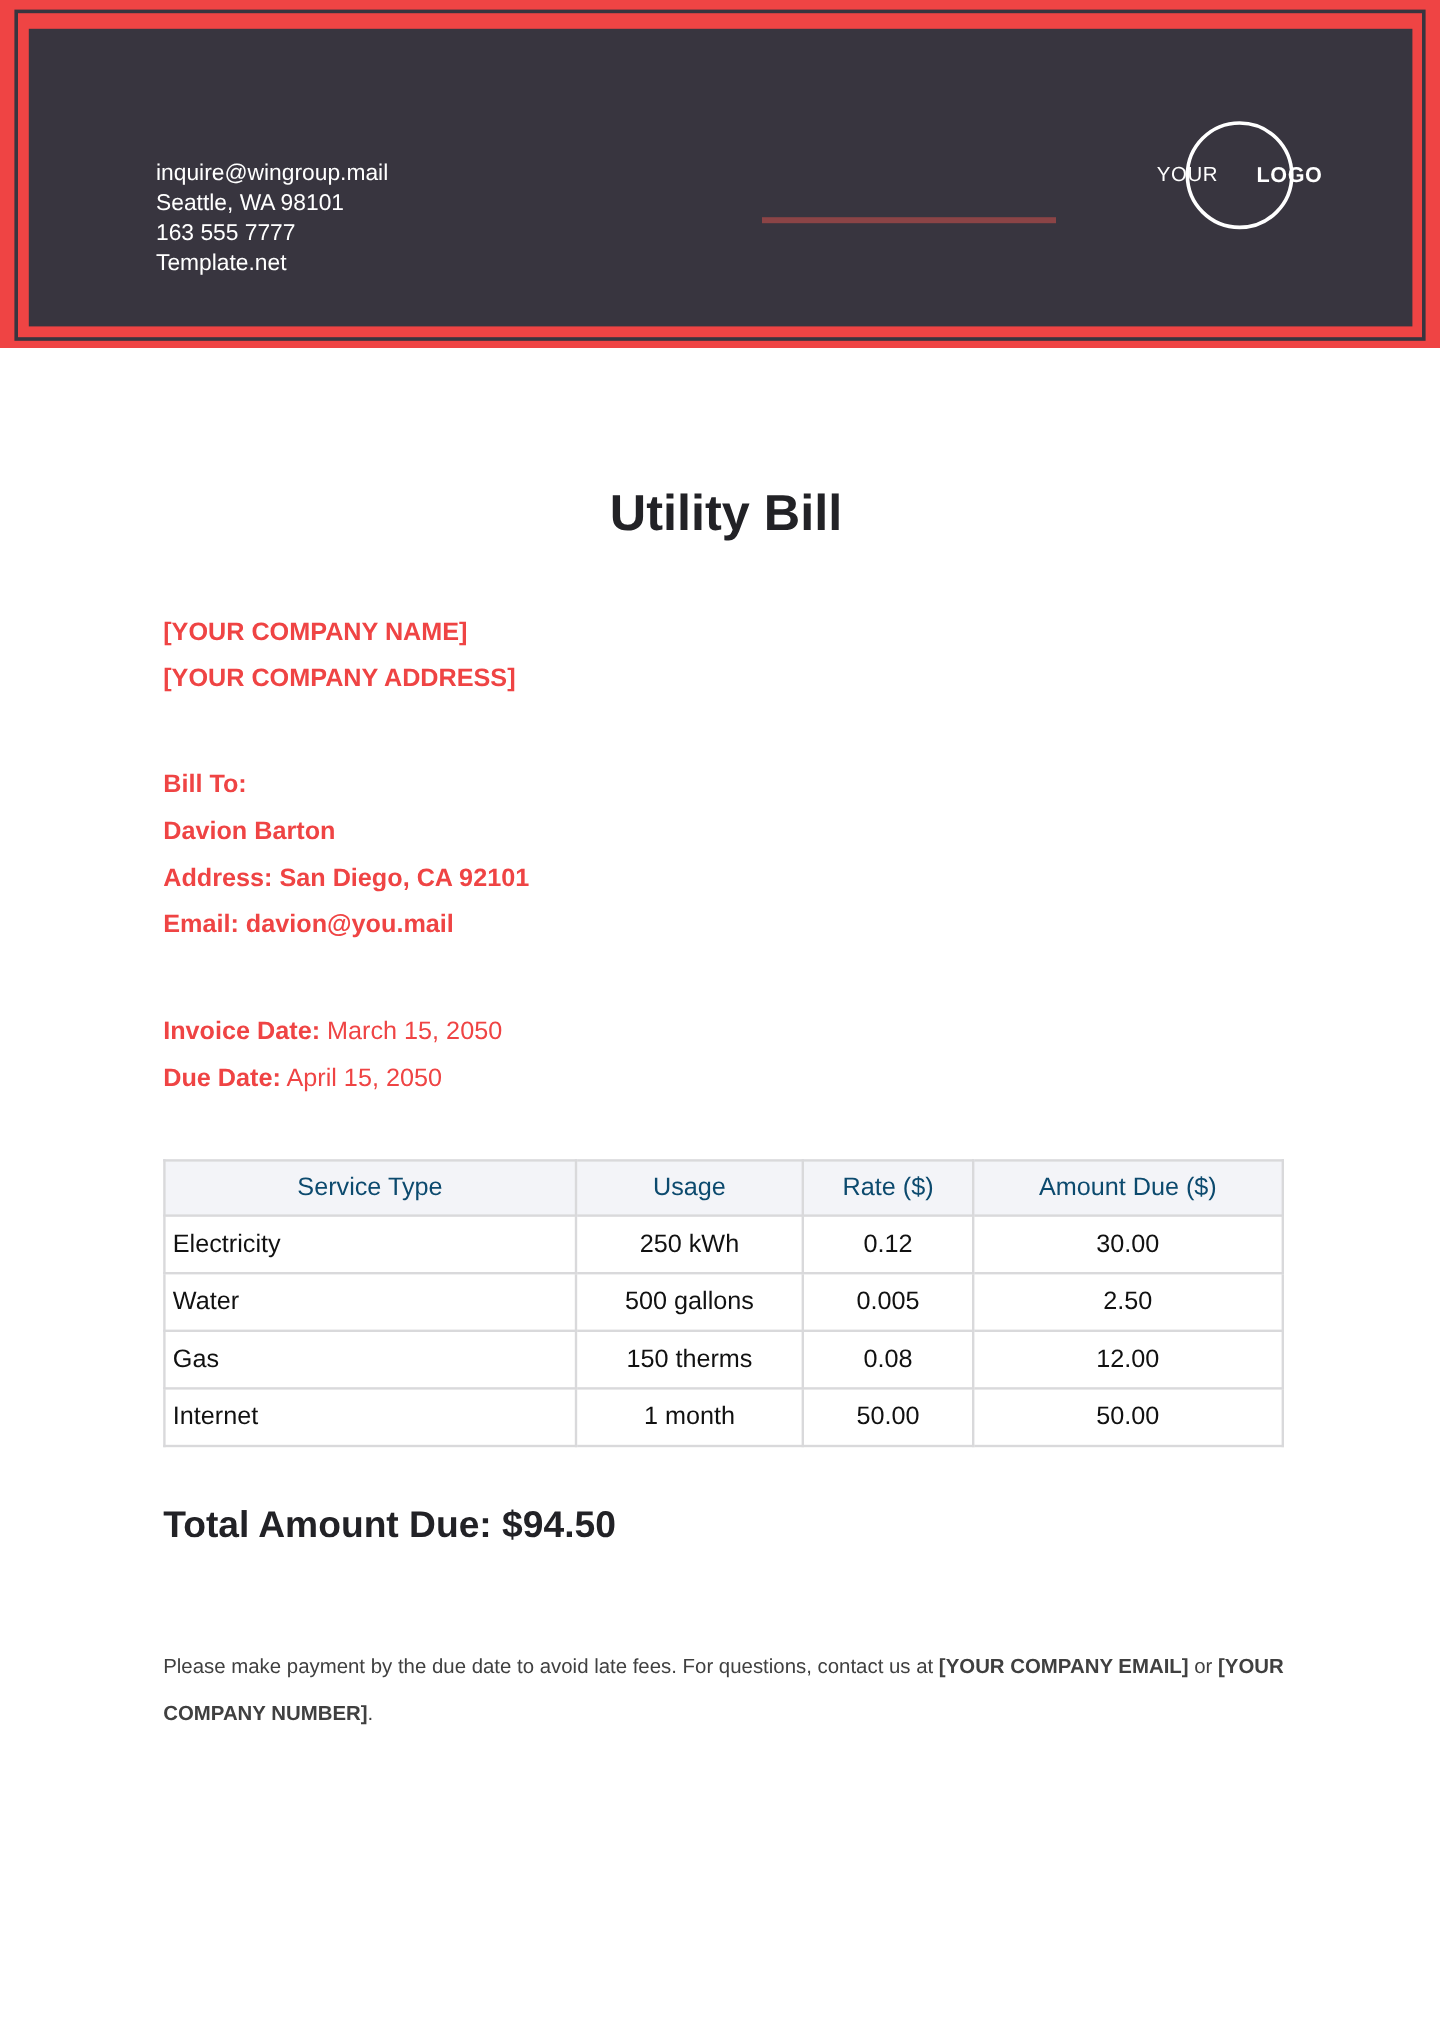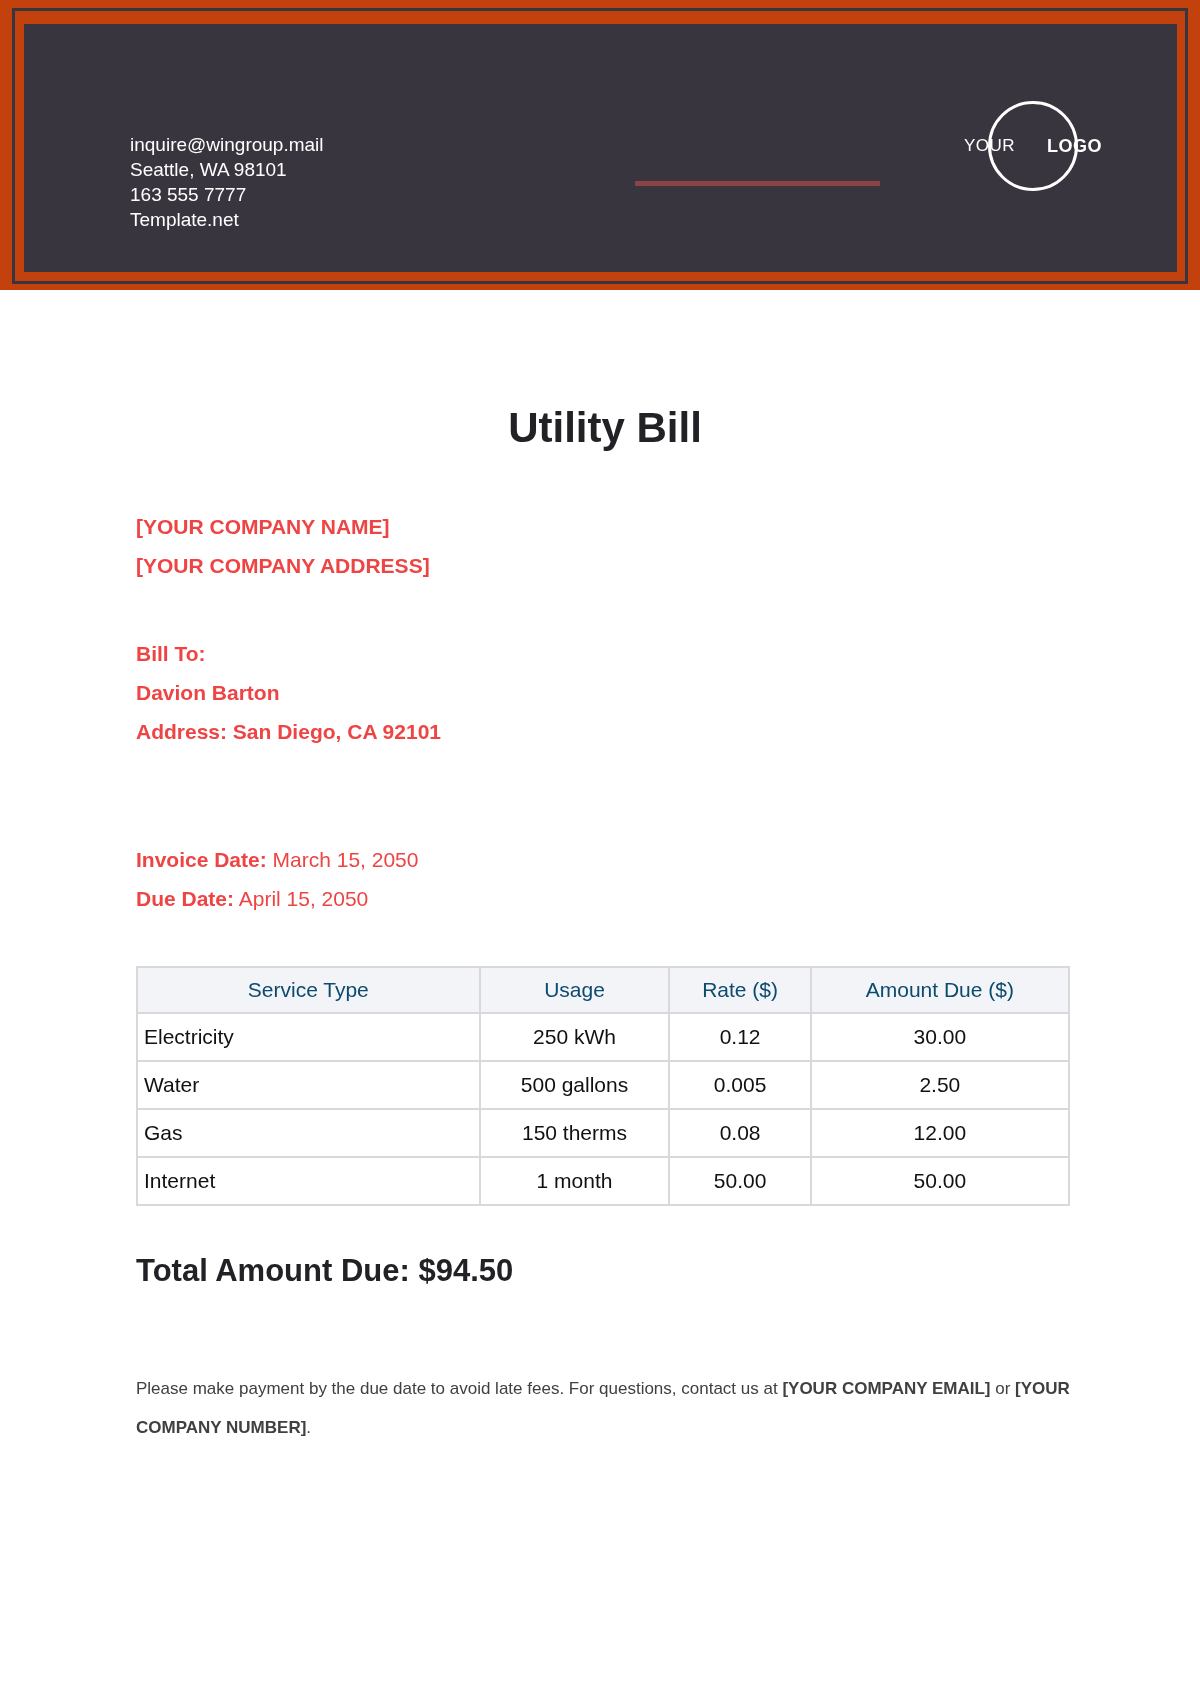--- a/index.html
+++ b/index.html
@@ -9,21 +9,21 @@
       background: #ffffff;
       font-family: "Liberation Sans", "DejaVu Sans", sans-serif;
       color: #111111;
       position: relative;
       overflow: hidden;
     }
     .header-band {
       position: absolute;
       left: 0; top: 0;
       width: 1200px; height: 290px;
-      background: #c2410c;
+      background: #ef4444;
     }
     .header-frame {
       position: absolute;
       left: 12px; top: 8px;
       width: 1176px; height: 276px;
       border: 3px solid #38353f;
       box-sizing: border-box;
     }
     .header-inner {
       position: absolute;
@@ -152,20 +152,21 @@
 
 <div class="block company">
   <div>[YOUR COMPANY NAME]</div>
   <div>[YOUR COMPANY ADDRESS]</div>
 </div>
 
 <div class="block billto">
   <div>Bill To:</div>
   <div>Davion Barton</div>
   <div>Address: San Diego, CA 92101</div>
+  <div>Email: davion@you.mail</div>
 </div>
 
 <div class="block dates">
   <div>
     <span>Invoice Date:</span><span class="normal"> March 15, 2050</span>
   </div>
   <div>
     <span>Due Date:</span><span class="normal"> April 15, 2050</span>
   </div>
 </div>

